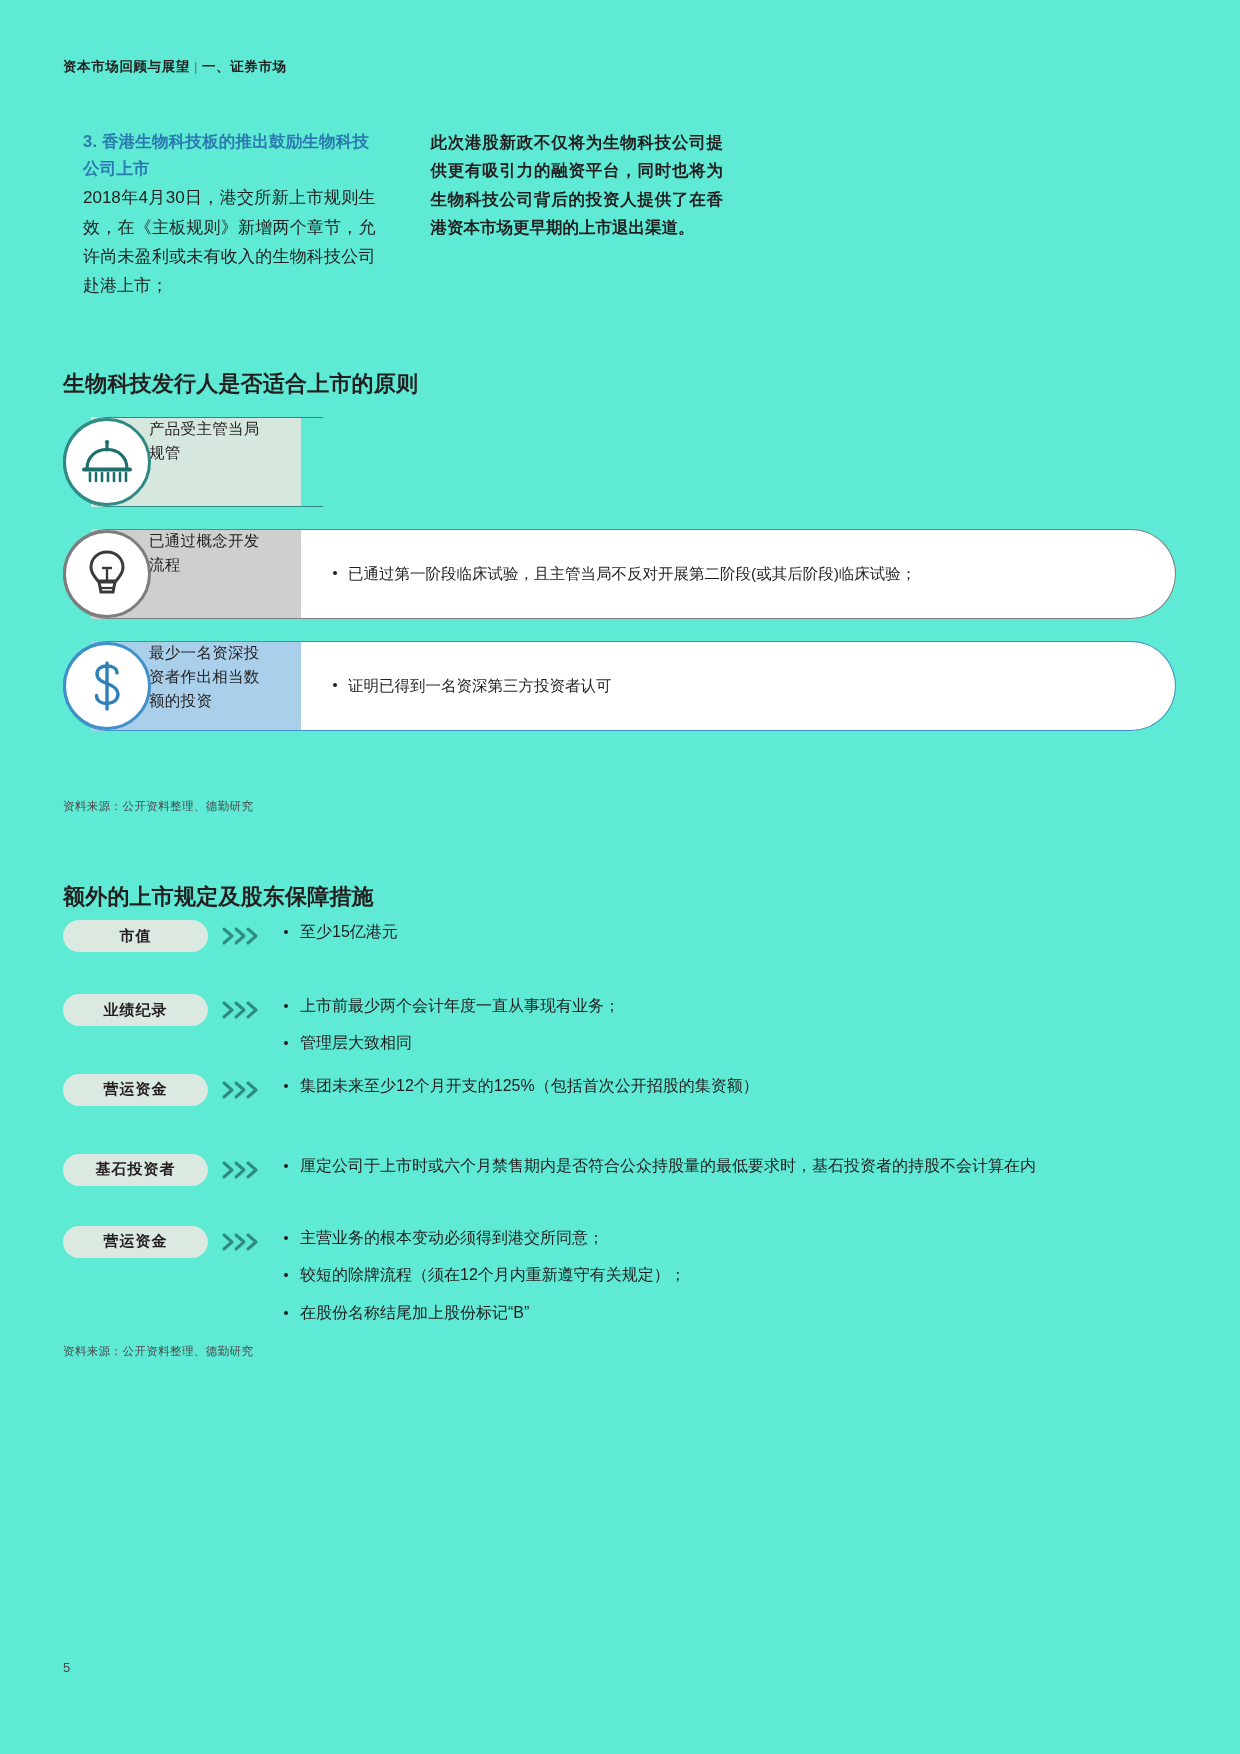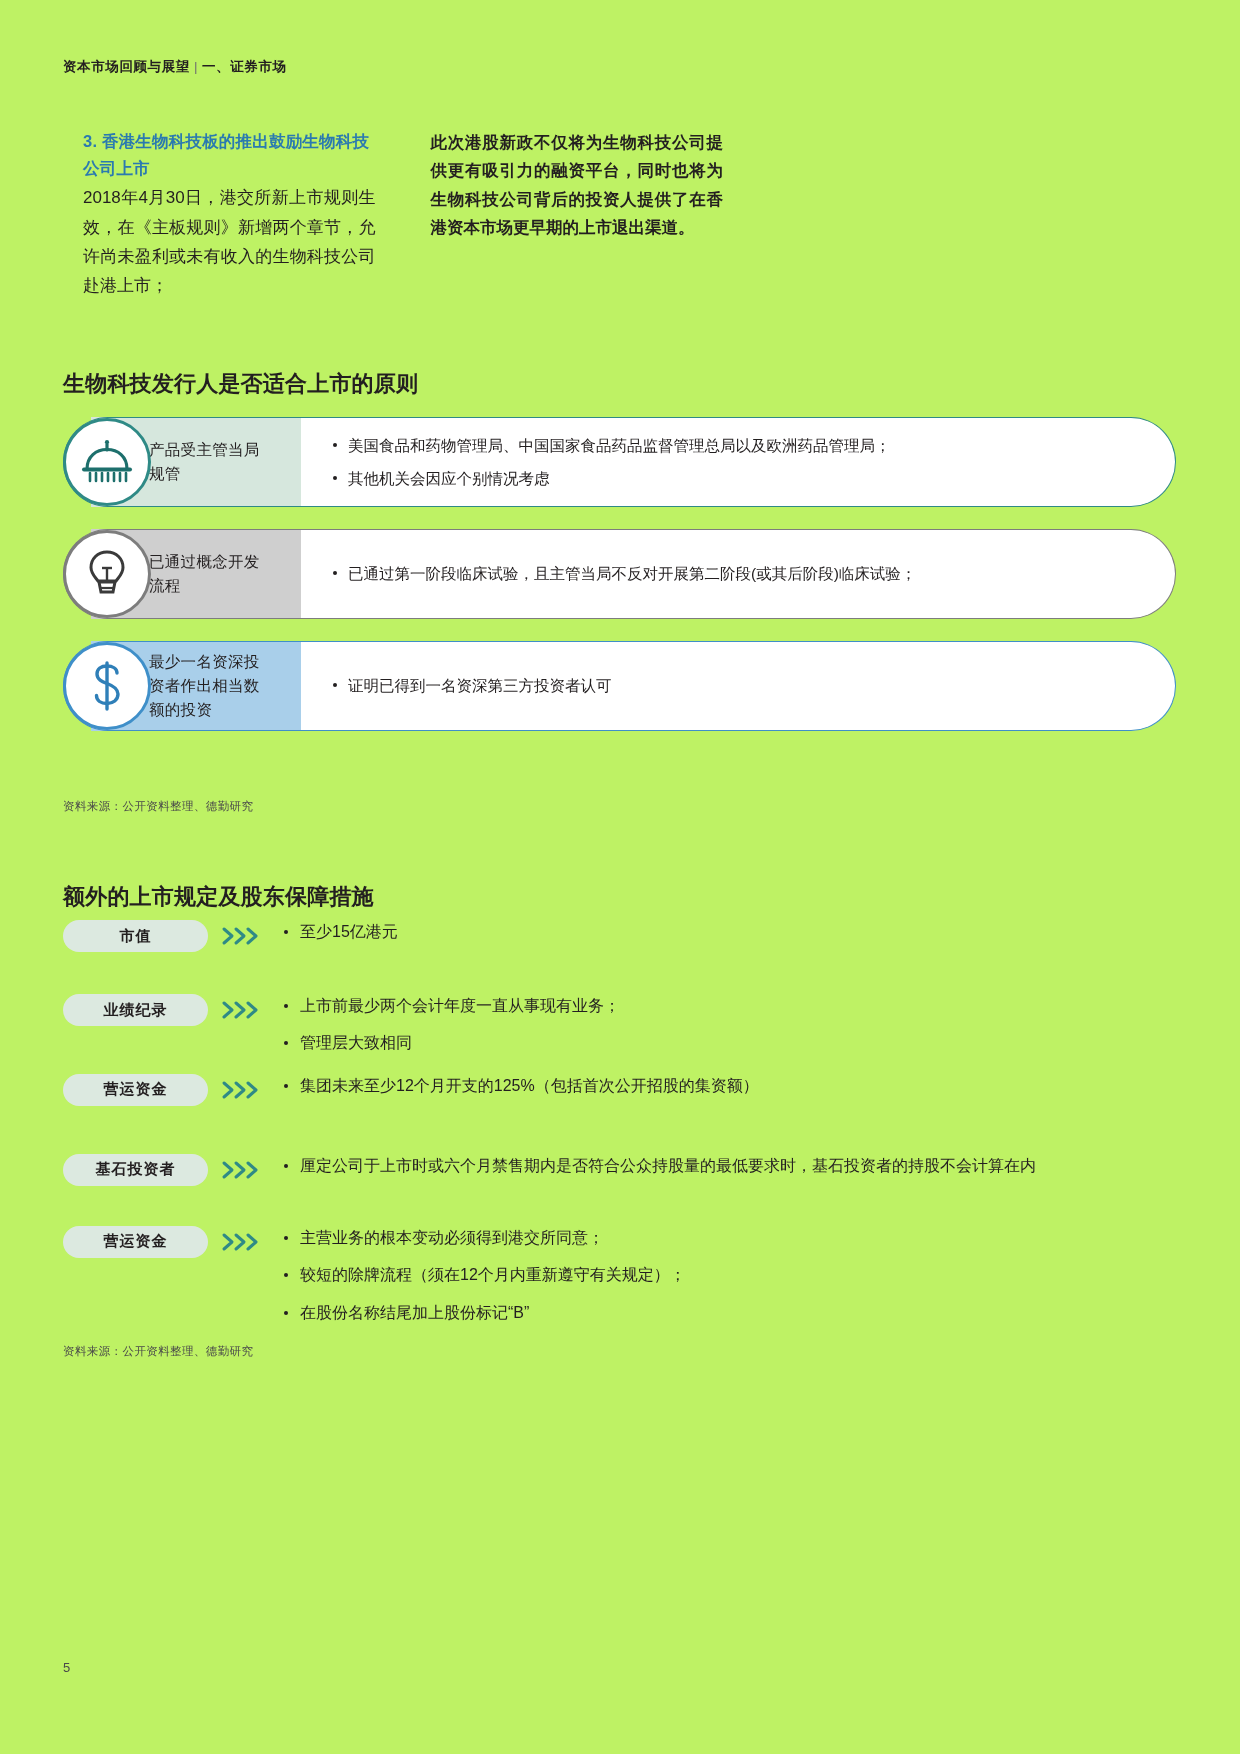--- a/index.html
+++ b/index.html
@@ -13,21 +13,21 @@
     color: #231f20;
     position: relative;
     overflow: hidden;
   }
 
   .page {
     position: absolute;
     left: 0; top: 0;
     width: 1240px;
     height: 1754px;
-    background: #bef264;
+    background: #5eead4;
   }
 
   
   .running-header {
     position: absolute;
     left: 63px;
     top: 58px;
     font-size: 13.5px;
     font-weight: bold;
     letter-spacing: 0.6px;
@@ -102,21 +102,21 @@
     display: flex;
     align-items: stretch;
   }
   .principle-row:last-child { margin-bottom: 15px; }
 
   .pr-label {
     position: relative;
     width: 238px;
     flex: 0 0 238px;
     display: flex;
-    align-items: center;
+    align-items: flex-start;
     padding-left: 86px;
   }
   .pr-label-bg {
     position: absolute;
     left: 28px; top: 0;
     width: 210px; height: 100%;
   }
   .pr-label-text {
     position: relative;
     z-index: 3;
@@ -311,24 +311,20 @@
               <path d="M27 5.5 L27 11"></path>
               <circle cx="27" cy="3.2" r="2.1" fill="#1d6f6c" stroke="none"></circle>
               <path d="M7 30 C7 17.5 16 10.5 27 10.5 C38 10.5 47 17.5 47 30"></path>
               <path d="M4 30.5 L50 30.5" stroke-width="4"></path>
               <path d="M10 34 L10 42 M16 34 L16 42 M22 34 L22 42 M28 34 L28 42 M34 34 L34 42 M40 34 L40 42 M46 34 L46 42" stroke-width="2.6"></path>
             </g>
           </svg>
         </div>
         <div class="pr-label-text">产品受主管当局规管</div>
       </div>
-      <div class="pr-body">
-        <div class="pr-bullet">美国食品和药物管理局、中国国家食品药品监督管理总局以及欧洲药品管理局；</div>
-        <div class="pr-bullet">其他机关会因应个别情况考虑</div>
-      </div>
     </div>
 
     <div class="principle-row row-gray">
       <div class="pr-cap"></div>
       <div class="pr-label">
         <div class="pr-label-bg"></div>
         <div class="pr-icon">
           <svg width="44" height="52" viewBox="0 0 44 52" aria-hidden="true">
             <g fill="none" stroke="#3a3a3a" stroke-width="3">
               <path d="M22 4 C12.5 4 6 11 6 19.5 C6 25.5 10 29 13 33 L31 33 C34 29 38 25.5 38 19.5 C38 11 31.5 4 22 4 Z"></path>

